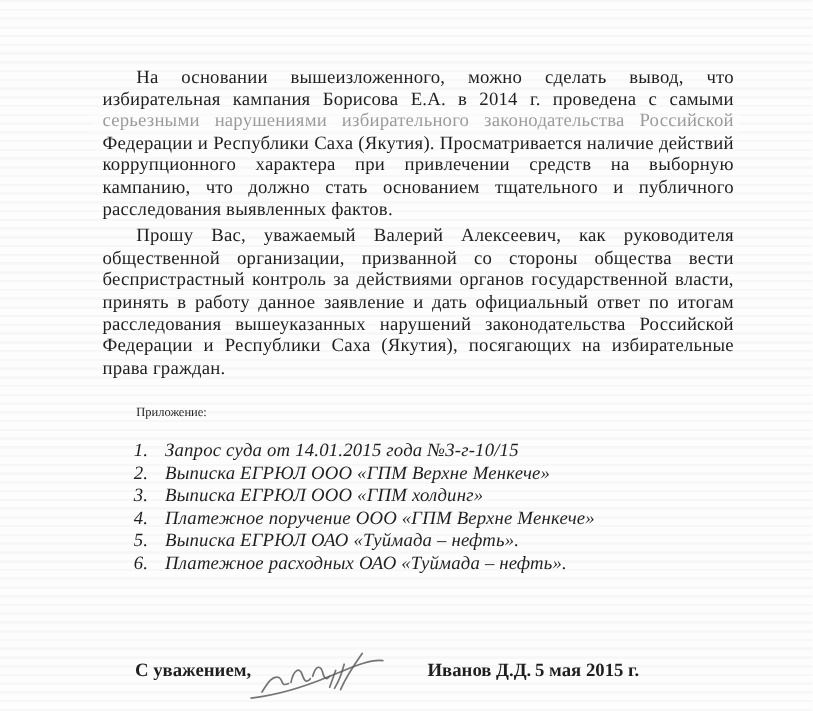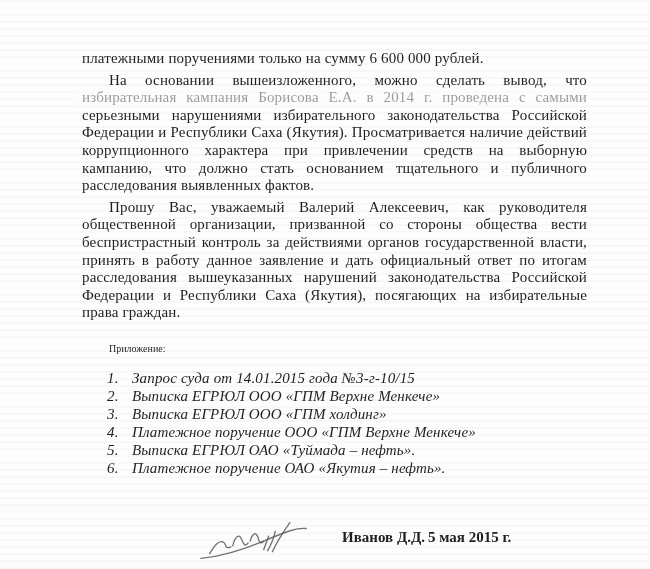--- a/index.html
+++ b/index.html
@@ -115,38 +115,38 @@
     opacity: 0.85;
   }
 </style>
 </head>
 <body>
 
 <div class="scan-texture"></div>
 
 <div class="page">
 
-  <p class="para continued">платежными поручениями только на сумму 6 600 000 рублей.</p>
   <p class="para spaced">На основании вышеизложенного, можно сделать вывод, что избирательная кампания Борисова Е.А. в 2014 г. проведена с самыми серьезными нарушениями избирательного законодательства Российской Федерации и Республики Саха (Якутия). Просматривается наличие действий коррупционного характера при привлечении средств на выборную кампанию, что должно стать основанием тщательного и публичного расследования выявленных фактов.</p>
   <p class="para spaced">Прошу Вас, уважаемый Валерий Алексеевич, как руководителя общественной организации, призванной со стороны общества вести беспристрастный контроль за действиями органов государственной власти, принять в работу данное заявление и дать официальный ответ по итогам расследования вышеуказанных нарушений законодательства Российской Федерации и Республики Саха (Якутия), посягающих на избирательные права граждан.</p>
 
   <p class="attach-heading">Приложение:</p>
 
   <ol class="attachments">
     <li>Запрос суда от 14.01.2015 года №3-г-10/15</li>
     <li>Выписка ЕГРЮЛ ООО «ГПМ Верхне Менкече»</li>
     <li>Выписка ЕГРЮЛ ООО «ГПМ холдинг»</li>
     <li>Платежное поручение ООО «ГПМ Верхне Менкече»</li>
     <li>Выписка ЕГРЮЛ ОАО «Туймада – нефть».</li>
-    <li>Платежное поручение ОАО «Якутия – нефть».</li>
+    <li>Платежное расходных ОАО «Туймада – нефть».</li>
   </ol>
 
   <div class="scan-fade-artifact"></div>
 
   <div class="closing">
+    <span class="salutation">С уважением,</span>
     <svg class="signature" viewBox="0 0 120 44" aria-hidden="true">
       <path d="M3 39 C 22 37, 44 31, 68 21 S 102 7, 112 8"></path>
       <path d="M12 34 C 17 26, 21 20, 26 22 C 30 24, 27 30, 34 27"></path>
       <path d="M36 26 C 38 16, 43 13, 45 19 C 47 25, 49 27, 52 23"></path>
       <path d="M54 21 C 56 13, 60 11, 62 17 C 63 22, 65 25, 68 21"></path>
       <path d="M73 16 L 68 30"></path>
       <path d="M80 11 C 78 19, 75 26, 72 31"></path>
       <path d="M95 2 C 88 12, 81 23, 77 32"></path>
     </svg>
     <span class="signer">Иванов Д.Д.</span>

